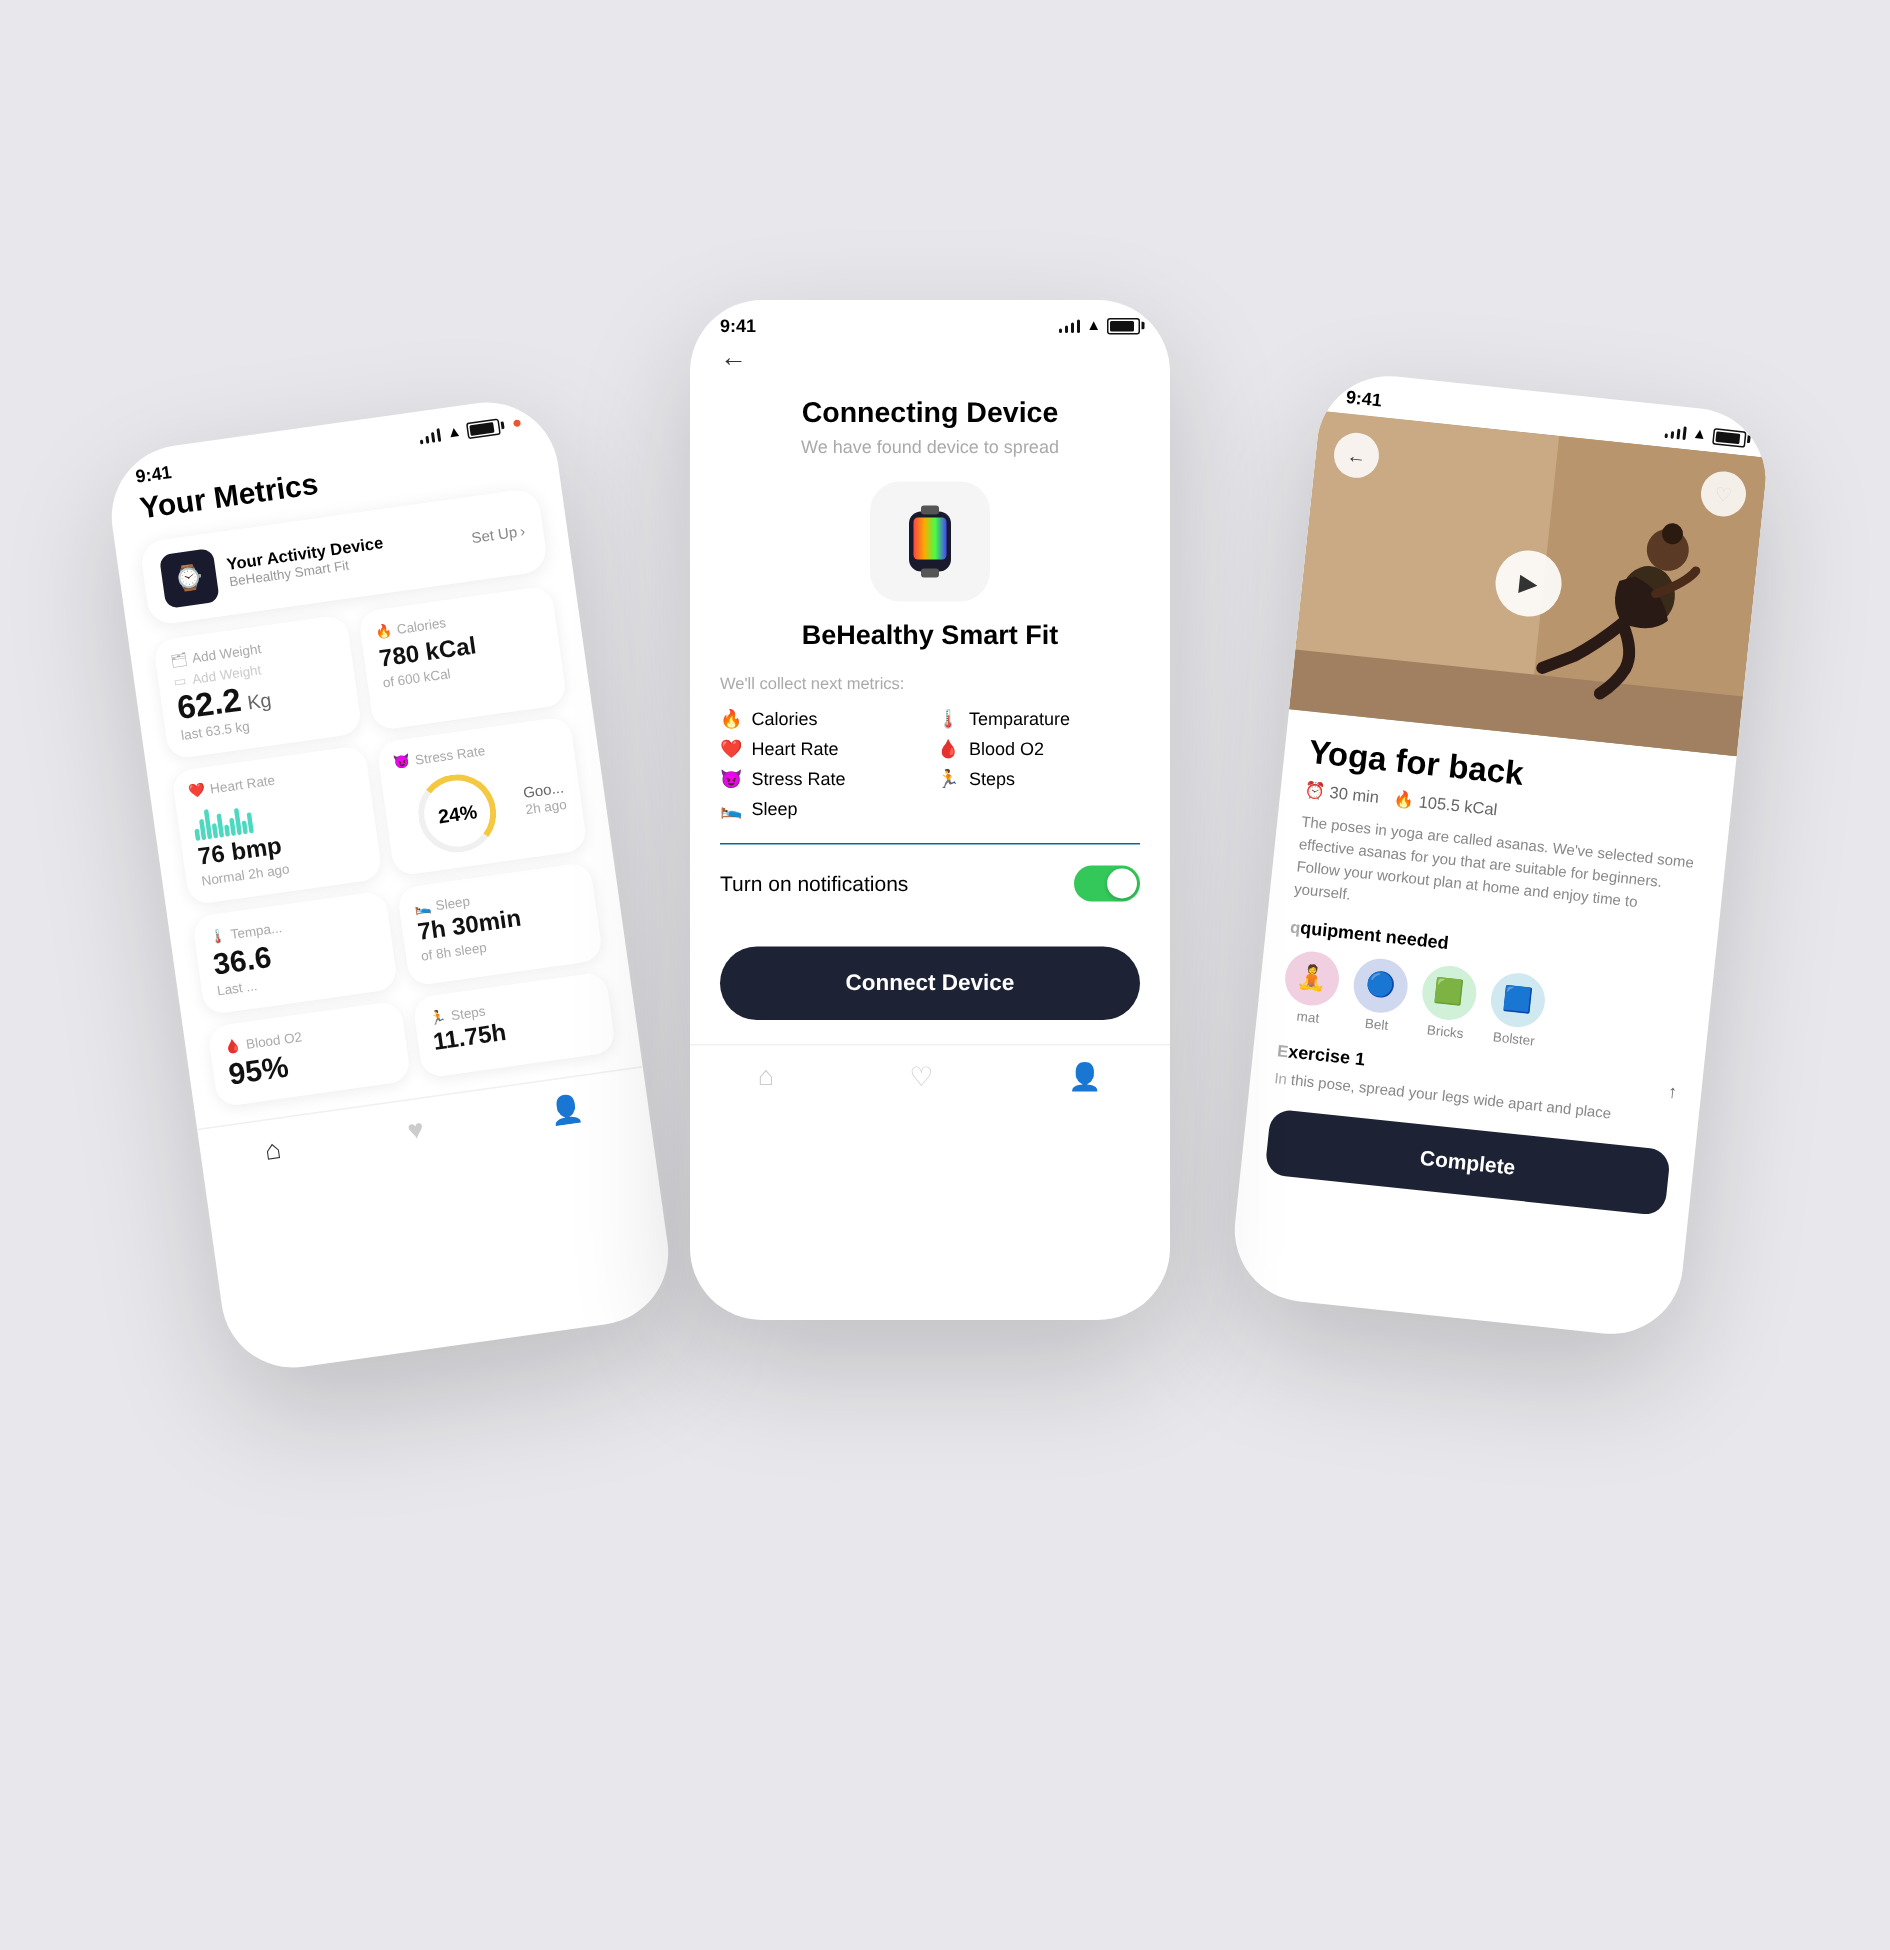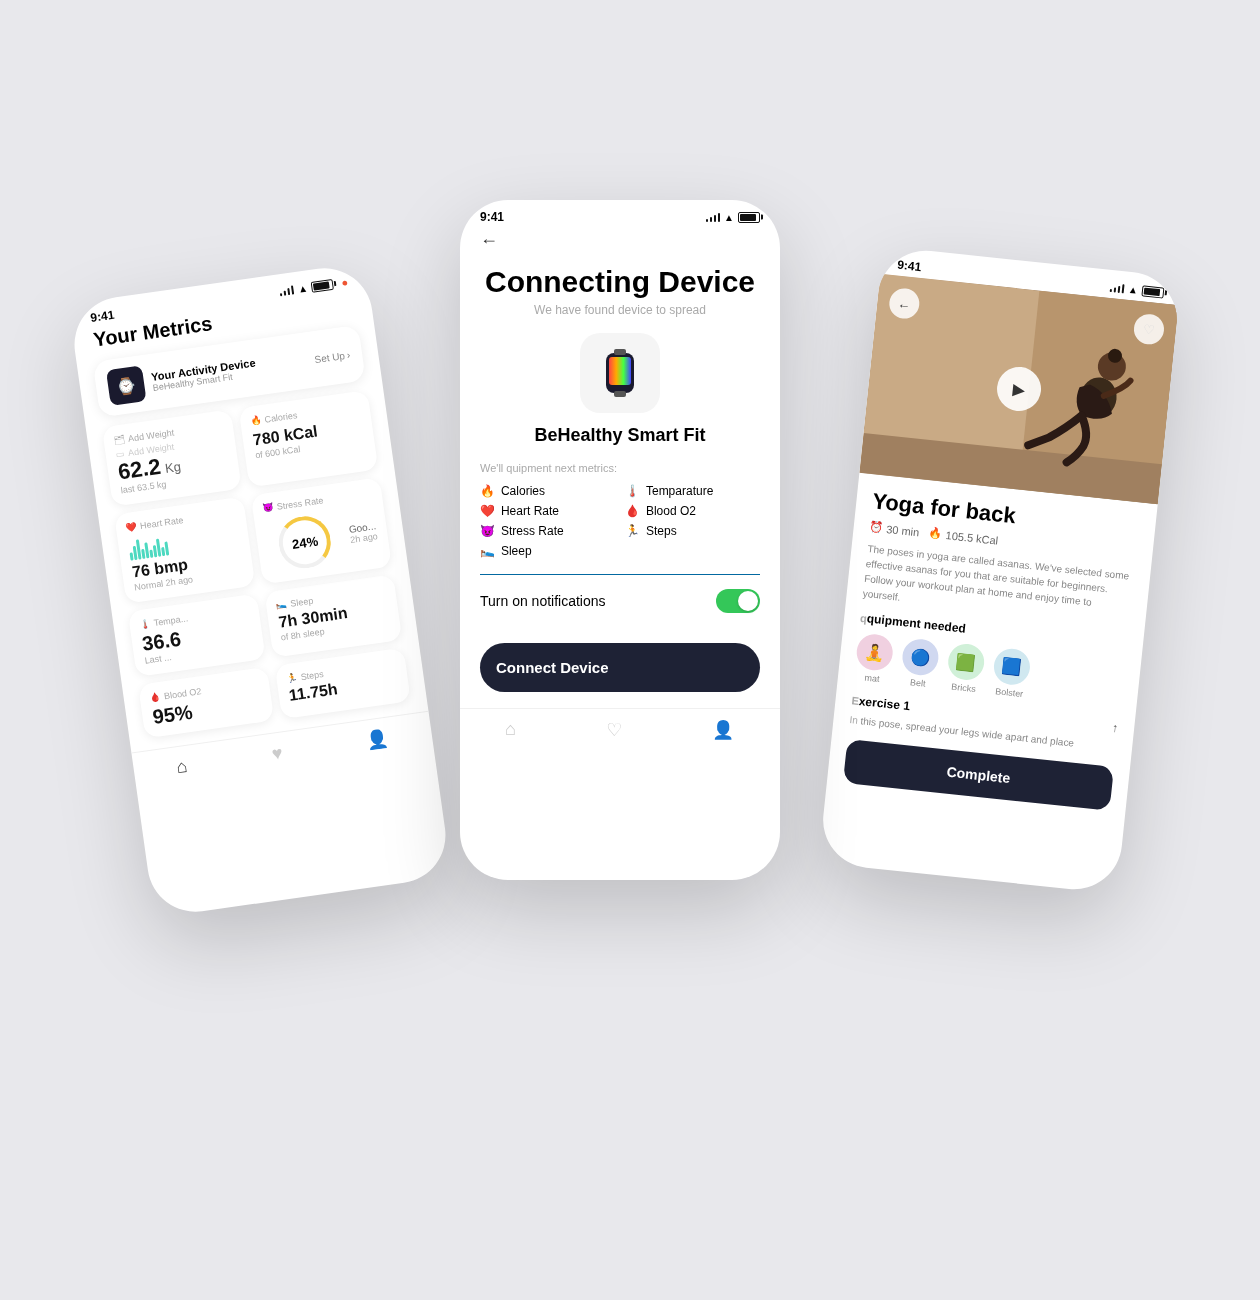--- a/index.html
+++ b/index.html
@@ -228,21 +228,21 @@
     .center-content {
       padding: 0 20px;
     }
     .back-btn {
       font-size: 18px;
       color: #333;
       margin-bottom: 8px;
       display: inline-block;
     }
     .center-title {
-      font-size: 30px;
+      font-size: 19px;
       font-weight: 700;
       text-align: center;
       margin-bottom: 4px;
     }
     .center-sub {
       font-size: 12px;
       color: #aaa;
       text-align: center;
       margin-bottom: 16px;
     }
@@ -317,21 +317,21 @@
     .connect-btn {
       width: 100%;
       background: #1e2235;
       color: #fff;
       border: none;
       border-radius: 30px;
       padding: 16px;
       font-size: 15px;
       font-weight: 600;
       cursor: pointer;
-      text-align: left;
+      text-align: center;
     }
     
     .bottom-nav {
       display: flex;
       justify-content: space-around;
       padding: 10px 0 6px;
       border-top: 1px solid #f0f0f0;
     }
     .nav-icon {
       font-size: 18px;
@@ -670,21 +670,21 @@
               </linearGradient>
             </defs>
             <rect x="22" y="4" width="12" height="6" rx="2" fill="#555"></rect>
             <rect x="22" y="46" width="12" height="6" rx="2" fill="#555"></rect>
           </svg>
         </div>
       </div>
 
       <h3 class="device-name">BeHealthy Smart Fit</h3>
 
-      <p class="collect-label">We'll quipment next metrics:</p>
+      <p class="collect-label">We'll collect next metrics:</p>
 
       
       <div class="metrics-list">
         <div class="metric-item">
           <span>🔥</span>
             <span>Calories</span>
         </div>
         <div class="metric-item">
           <span>🌡️</span>
             <span>Temparature</span>

